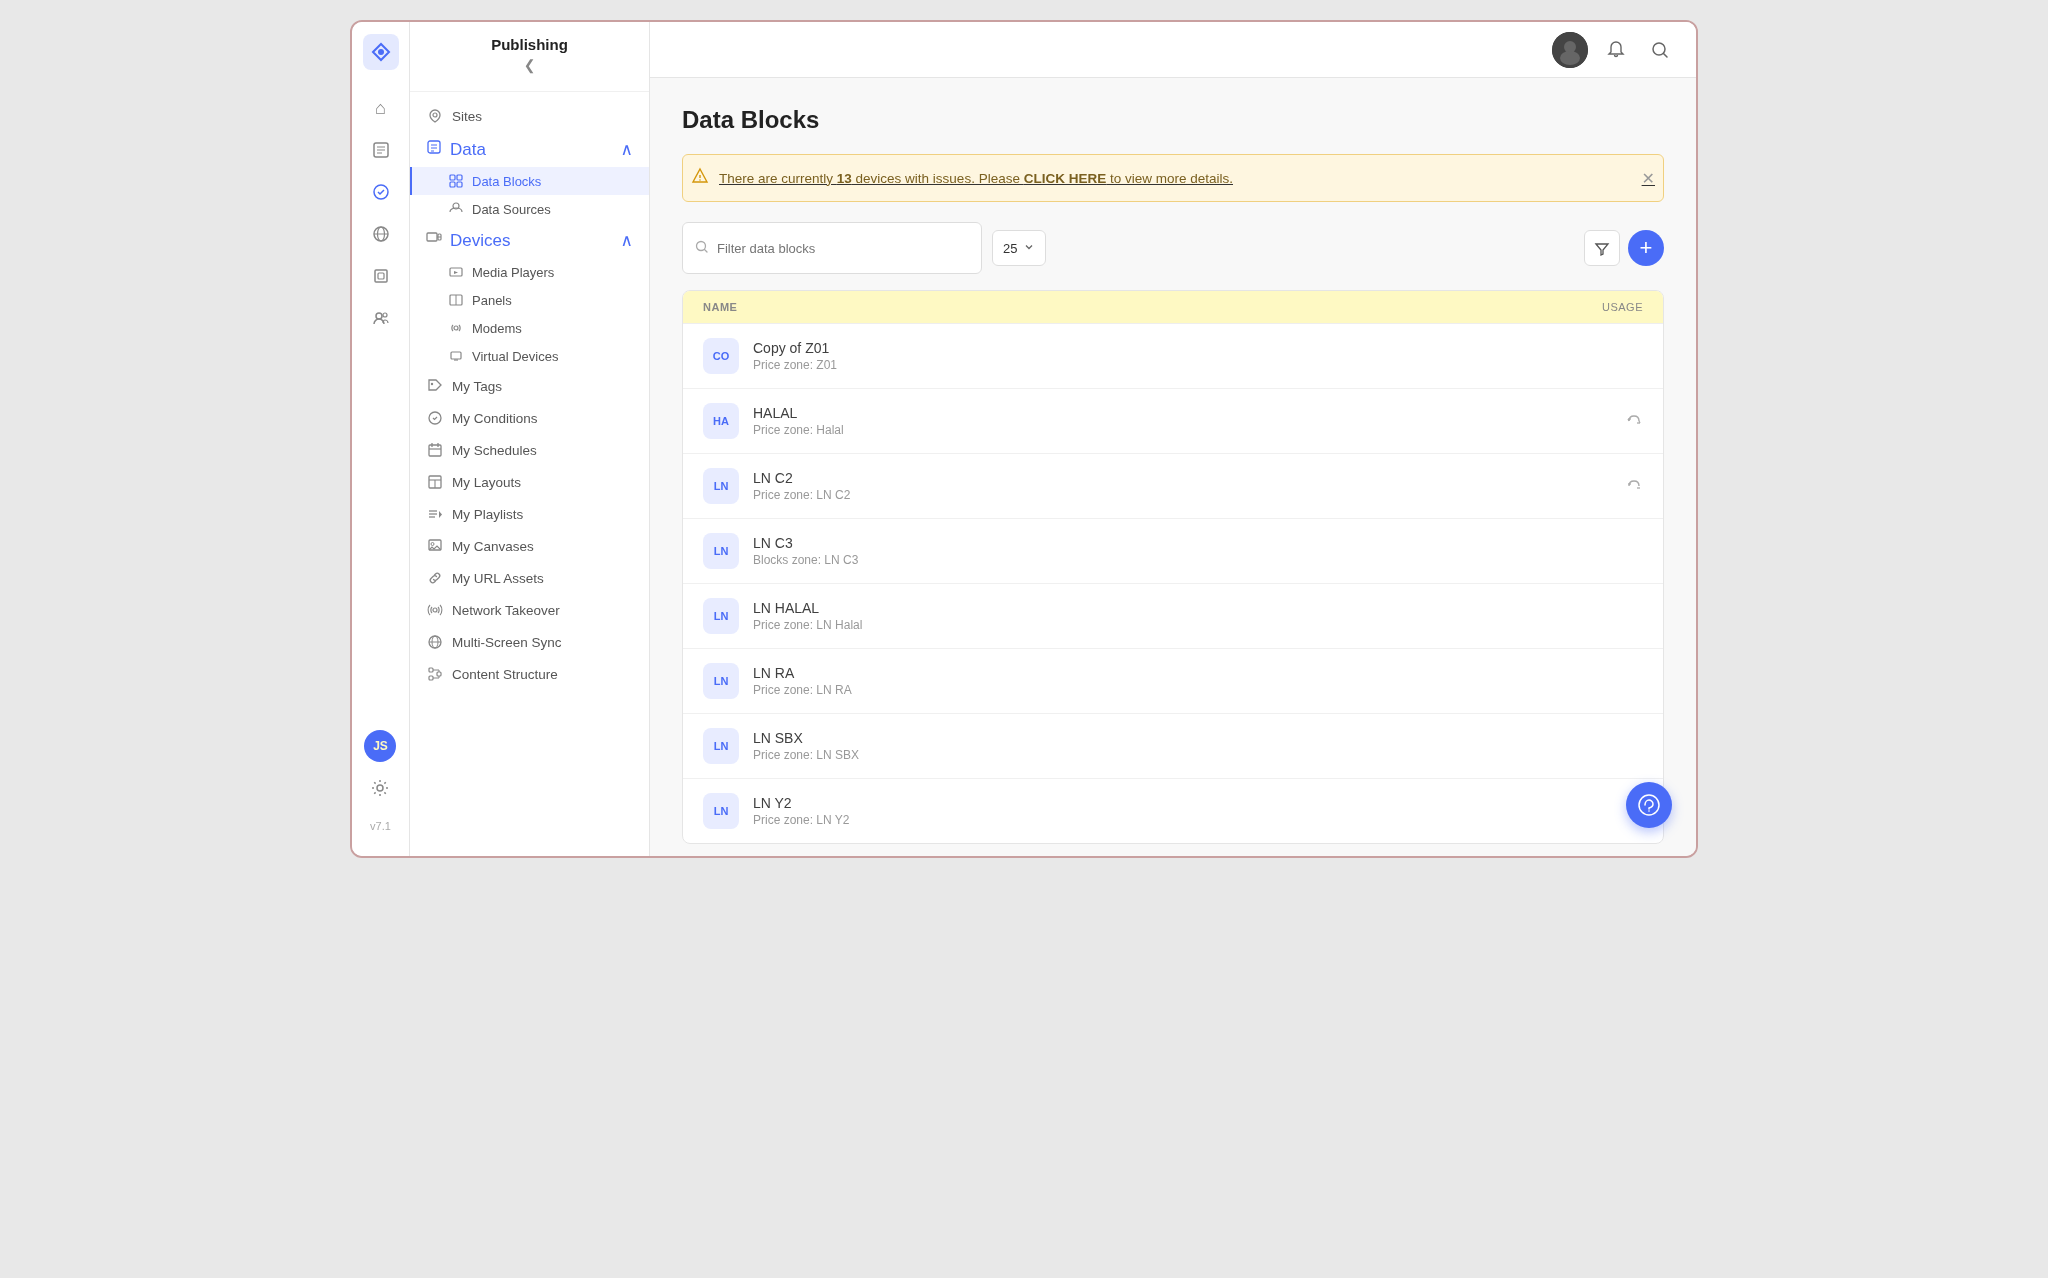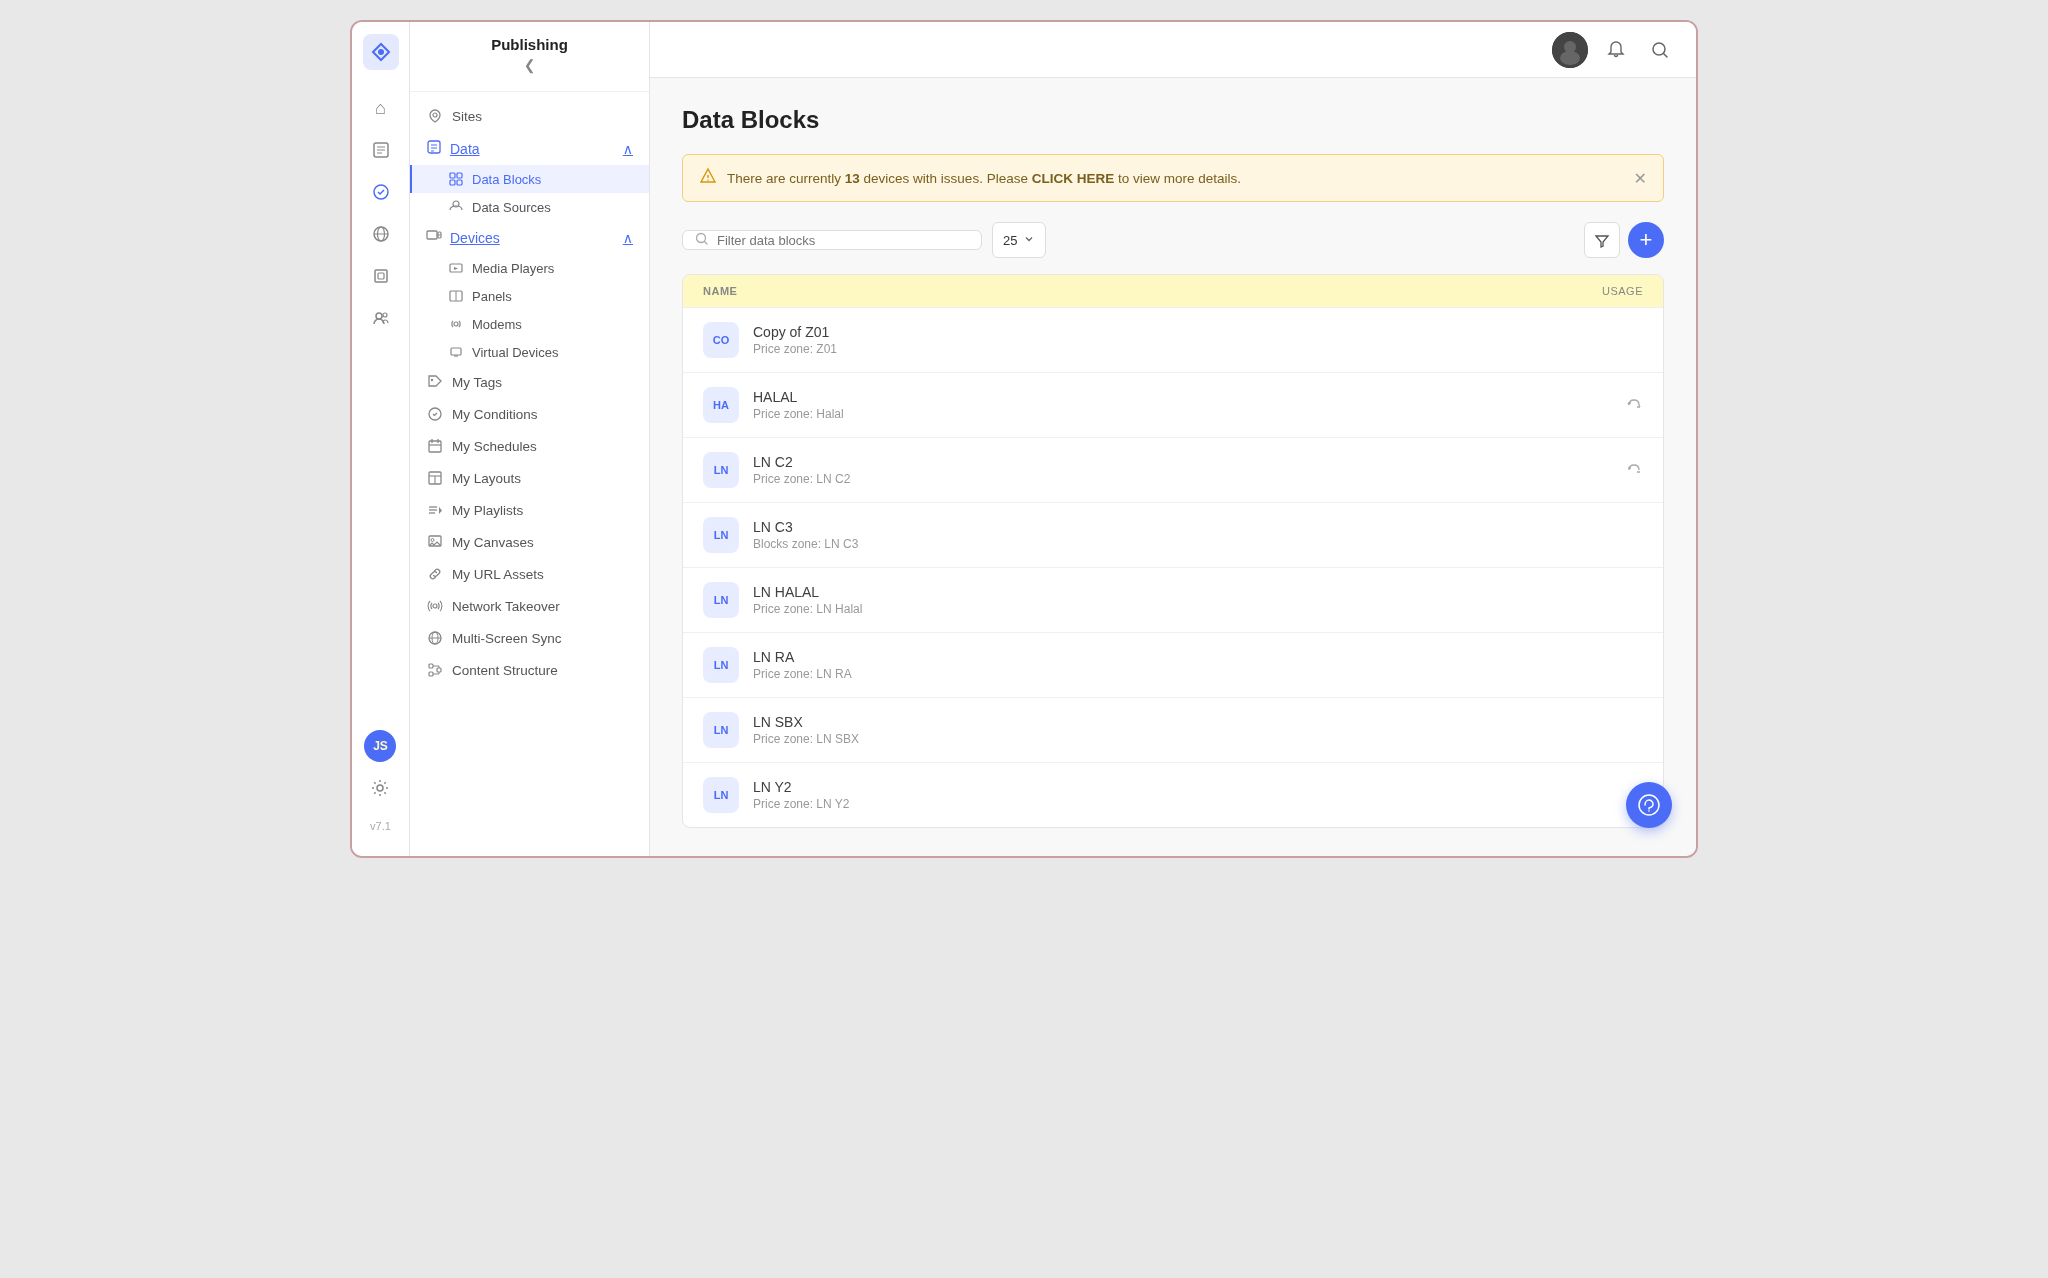--- a/index.html
+++ b/index.html
@@ -135,23 +135,22 @@
       font-size: 14px;
     }
 
     .sidebar-group-header {
       display: flex;
       align-items: center;
       justify-content: space-between;
       padding: 7px 16px;
       cursor: pointer;
       color: #4a6cf7;
-      font-size: 14px;
+      font-size: 17px;
       font-weight: 500;
-      text-decoration: underline;
     }
 
     .sidebar-group-header .left-part {
       display: flex;
       align-items: center;
       gap: 8px;
     }
 
     .sidebar-sub-item {
       display: flex;
@@ -236,22 +235,23 @@
     }
 
     
     .alert-banner {
       display: flex;
       align-items: center;
       justify-content: space-between;
       background: #fef6e0;
       border: 1px solid #f0d080;
       border-radius: 6px;
-      padding: 12px 16px;
+      padding: 12px 8px;
       margin-bottom: 20px;
+      text-decoration: underline;
     }
 
     .alert-banner .alert-left {
       display: flex;
       align-items: center;
       gap: 10px;
       color: #7a6020;
       font-size: 13.5px;
     }
 
@@ -279,21 +279,21 @@
       margin-bottom: 16px;
     }
 
     .search-input-wrap {
       display: flex;
       align-items: center;
       background: #fff;
       border: 1px solid #ddd;
       border-radius: 6px;
       padding: 0 12px;
-      height: 20px;
+      height: 52px;
       gap: 8px;
       flex: 1;
       max-width: 300px;
     }
 
     .search-input-wrap input {
       border: none;
       outline: none;
       font-size: 13px;
       color: #333;

